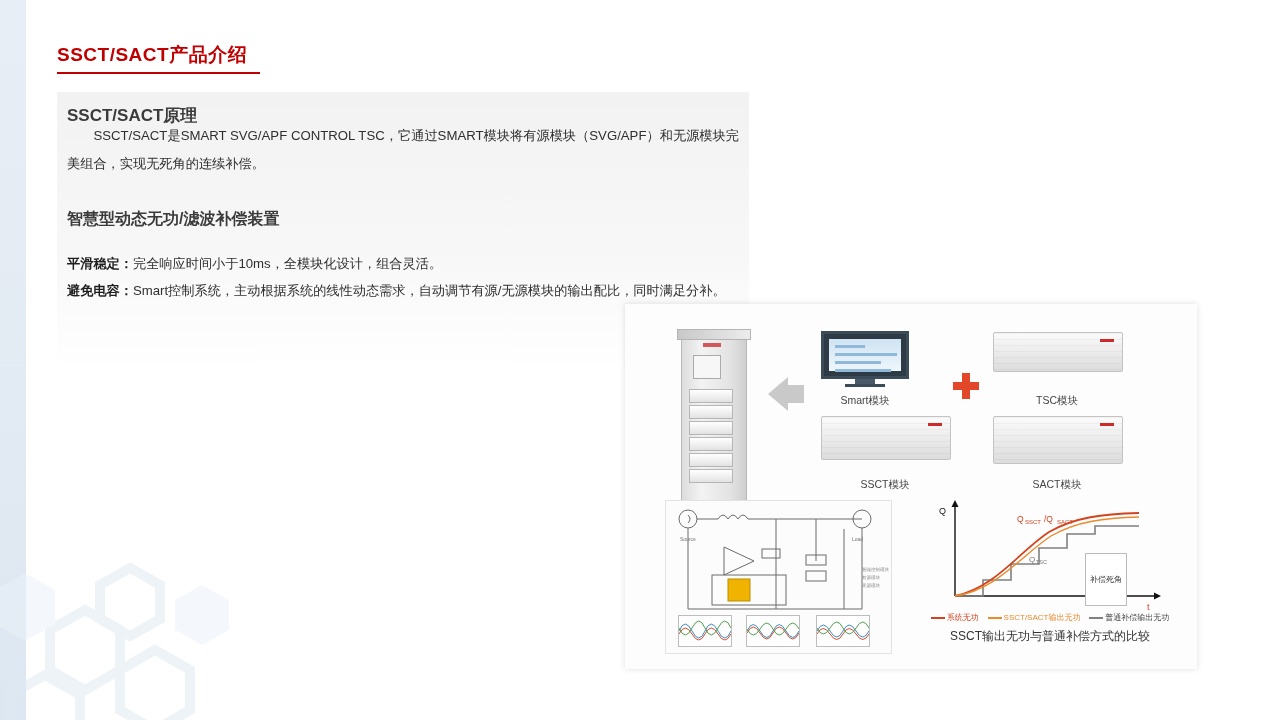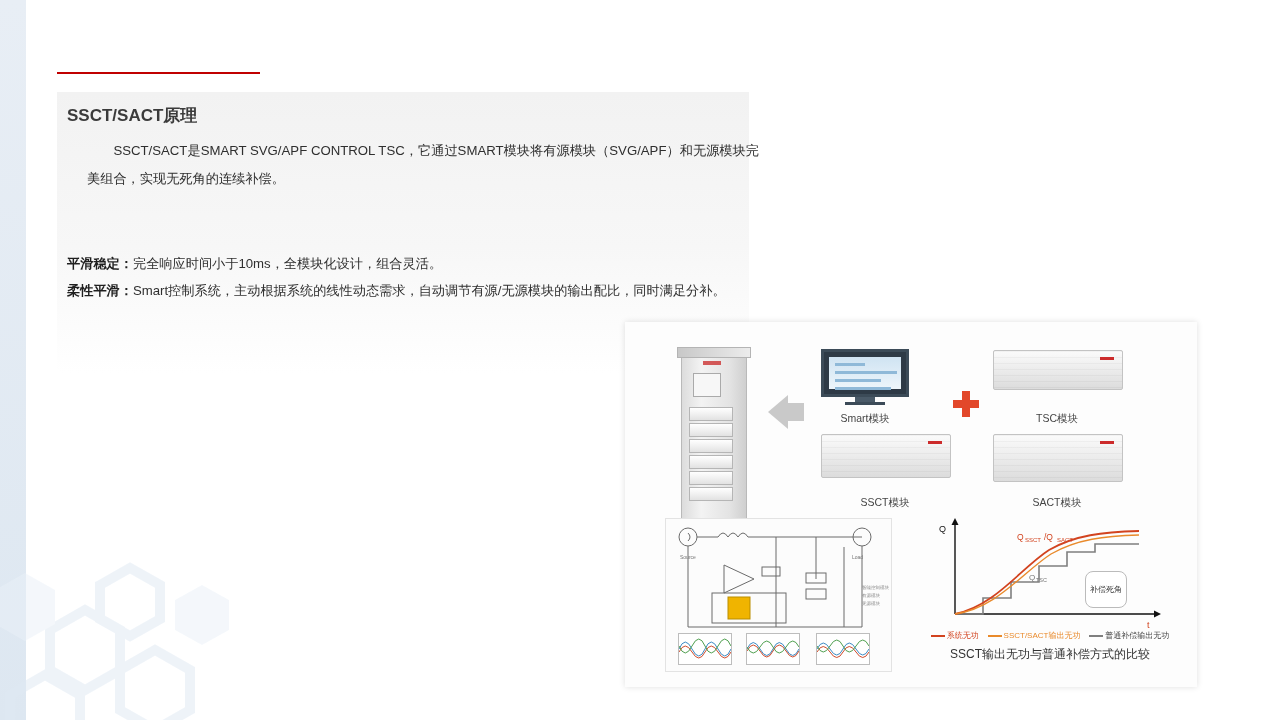--- a/index.html
+++ b/index.html
@@ -66,28 +66,27 @@
     position: absolute;
     left: 10px;
     top: 12px;
     font-size: 17px;
     font-weight: bold;
     color: #3b3b3b;
   }
   .para {
     position: absolute;
     left: 10px;
-    top: 45px;
+    top: 30px;
     width: 672px;
     font-size: 13.2px;
     line-height: 28px;
     color: #2f2f2f;
     text-indent: 2em;
     text-align: justify;
-    margin-left: 20px;
   }
   .h3 {
     position: absolute;
     left: 10px;
     top: 117px;
     font-size: 16px;
     font-weight: bold;
     color: #3b3b3b;
   }
   .feature-list {
@@ -102,21 +101,21 @@
     color: #2f2f2f;
     white-space: nowrap;
   }
   .feature b {
     color: #1f1f1f;
   }
   
   .image-panel {
     position: absolute;
     left: 625px;
-    top: 322px;
+    top: 304px;
     width: 572px;
     height: 365px;
     background: #b91c1c;
     box-shadow: 0 0 6px rgba(0,0,0,.13);
   }
   .panel-inner {
     position: absolute;
     inset: 0;
     background: #fdfdfd;
   }
@@ -304,22 +303,22 @@
     text-align: center;
     font-size: 12px;
     color: #333;
   }
   .tag-box {
     position: absolute;
     font-size: 8px;
     color: #333;
     border: 1px solid #bbb;
     background: #fff;
-    padding: 12px 4px;
-    border-radius: 8px;
+    padding: 20px 4px;
+    border-radius: 0;
     white-space: nowrap;
   }
 </style>
 </head>
 <body>
 
 <div class="slide">
 
   <div class="left-bar"></div>
 
@@ -329,31 +328,33 @@
       <polygon points="130,190 165,170 200,190 200,230 165,250 130,230"></polygon>
       <polygon points="20,215 55,195 90,215 90,255 55,275 20,255"></polygon>
       <polygon points="110,105 140,88 170,105 170,139 140,156 110,139"></polygon>
     </g>
     <g fill="#eaf1f8">
       <polygon points="185,120 212,105 239,120 239,150 212,165 185,150"></polygon>
       <polygon points="5,110 35,93 65,110 65,144 35,161 5,144"></polygon>
     </g>
   </svg>
 
+  <div class="title">SSCT/SACT产品介绍</div>
   <div class="title-underline"></div>
 
   <div class="text-card">
     <div class="h2">SSCT/SACT原理</div>
     <div class="para">SSCT/SACT是SMART SVG/APF CONTROL TSC，它通过SMART模块将有源模块（SVG/APF）和无源模块完美组合，实现无死角的连续补偿。</div>
+    <div class="h3">智慧型动态无功/滤波补偿装置</div>
     <div class="feature-list">
       <div class="feature">
         <b>平滑稳定：</b><span>完全响应时间小于10ms，全模块化设计，组合灵活。</span>
       </div>
       <div class="feature">
-        <b>柔性平滑：</b><span>Smart控制系统，主动根据系统的线性动态需求，自动调节有源/无源模块的输出配比，同时满足分补。</span>
+        <b>避免电容：</b><span>Smart控制系统，主动根据系统的线性动态需求，自动调节有源/无源模块的输出配比，同时满足分补。</span>
       </div>
     </div>
   </div>
 
   <div class="image-panel">
     <div class="panel-inner">
 
       <div class="cabinet">
         <div class="cab-body"></div>
         <div class="cab-top"></div>

